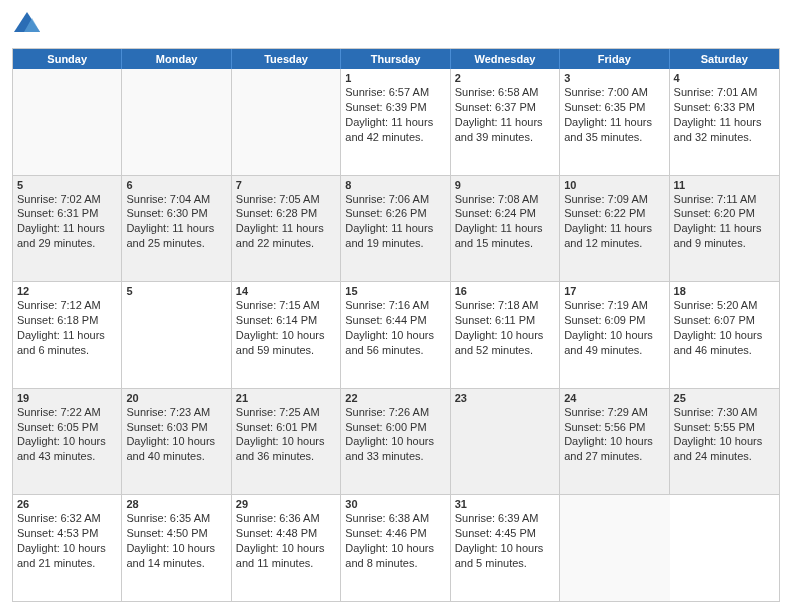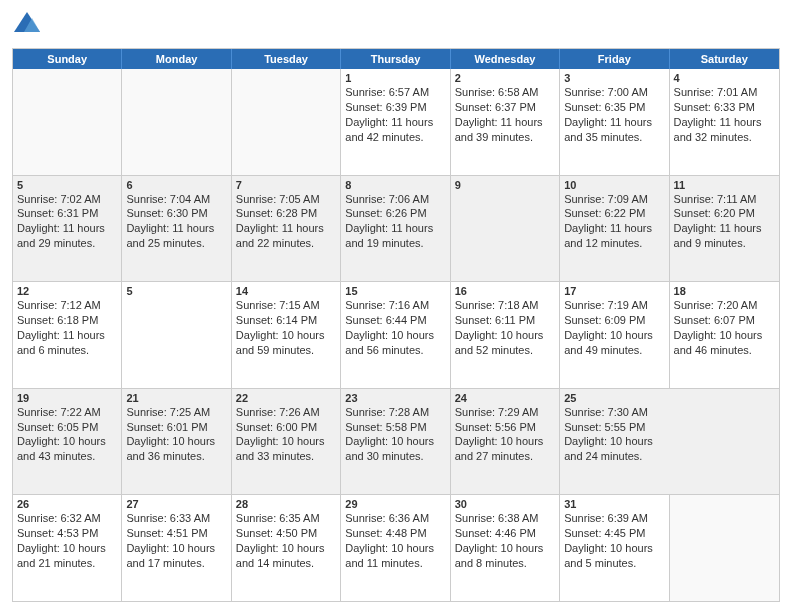--- a/index.html
+++ b/index.html
@@ -198,20 +198,23 @@
 Daylight: 11 hours and 22 minutes.</div>
           </div>
           <div class="cal-cell">
             <div class="day-num">8</div>
             <div class="cell-text">Sunrise: 7:06 AM
 Sunset: 6:26 PM
 Daylight: 11 hours and 19 minutes.</div>
           </div>
           <div class="cal-cell">
             <div class="day-num">9</div>
+            <div class="cell-text">Sunrise: 7:08 AM
+Sunset: 6:24 PM
+Daylight: 11 hours and 15 minutes.</div>
           </div>
           <div class="cal-cell">
             <div class="day-num">10</div>
             <div class="cell-text">Sunrise: 7:09 AM
 Sunset: 6:22 PM
 Daylight: 11 hours and 12 minutes.</div>
           </div>
           <div class="cal-cell">
             <div class="day-num">11</div>
             <div class="cell-text">Sunrise: 7:11 AM
@@ -248,75 +251,72 @@
 Daylight: 10 hours and 52 minutes.</div>
           </div>
           <div class="cal-cell">
             <div class="day-num">17</div>
             <div class="cell-text">Sunrise: 7:19 AM
 Sunset: 6:09 PM
 Daylight: 10 hours and 49 minutes.</div>
           </div>
           <div class="cal-cell">
             <div class="day-num">18</div>
-            <div class="cell-text">Sunrise: 7:20 AM
+            <div class="cell-text">Sunrise: 5:20 AM
 Sunset: 6:07 PM
 Daylight: 10 hours and 46 minutes.</div>
           </div>
         </div>
         <div class="cal-row row-shade">
           <div class="cal-cell">
             <div class="day-num">19</div>
             <div class="cell-text">Sunrise: 7:22 AM
 Sunset: 6:05 PM
 Daylight: 10 hours and 43 minutes.</div>
           </div>
           <div class="cal-cell">
+            <div class="day-num">20</div>
+            <div class="cell-text">Sunrise: 7:23 AM
+Sunset: 6:03 PM
+Daylight: 10 hours and 40 minutes.</div>
+          </div>
+          <div class="cal-cell">
             <div class="day-num">21</div>
             <div class="cell-text">Sunrise: 7:25 AM
 Sunset: 6:01 PM
 Daylight: 10 hours and 36 minutes.</div>
           </div>
           <div class="cal-cell">
             <div class="day-num">22</div>
             <div class="cell-text">Sunrise: 7:26 AM
 Sunset: 6:00 PM
 Daylight: 10 hours and 33 minutes.</div>
           </div>
           <div class="cal-cell">
             <div class="day-num">23</div>
-            <div class="cell-text">Sunrise: 7:28 AM
-Sunset: 5:58 PM
-Daylight: 10 hours and 30 minutes.</div>
           </div>
           <div class="cal-cell">
             <div class="day-num">24</div>
             <div class="cell-text">Sunrise: 7:29 AM
 Sunset: 5:56 PM
 Daylight: 10 hours and 27 minutes.</div>
           </div>
           <div class="cal-cell">
             <div class="day-num">25</div>
             <div class="cell-text">Sunrise: 7:30 AM
 Sunset: 5:55 PM
 Daylight: 10 hours and 24 minutes.</div>
           </div>
         </div>
         <div class="cal-row">
           <div class="cal-cell">
             <div class="day-num">26</div>
             <div class="cell-text">Sunrise: 6:32 AM
 Sunset: 4:53 PM
 Daylight: 10 hours and 21 minutes.</div>
-          </div>
-          <div class="cal-cell">
-            <div class="day-num">27</div>
-            <div class="cell-text">Sunrise: 6:33 AM
-Sunset: 4:51 PM
-Daylight: 10 hours and 17 minutes.</div>
           </div>
           <div class="cal-cell">
             <div class="day-num">28</div>
             <div class="cell-text">Sunrise: 6:35 AM
 Sunset: 4:50 PM
 Daylight: 10 hours and 14 minutes.</div>
           </div>
           <div class="cal-cell">
             <div class="day-num">29</div>
             <div class="cell-text">Sunrise: 6:36 AM

